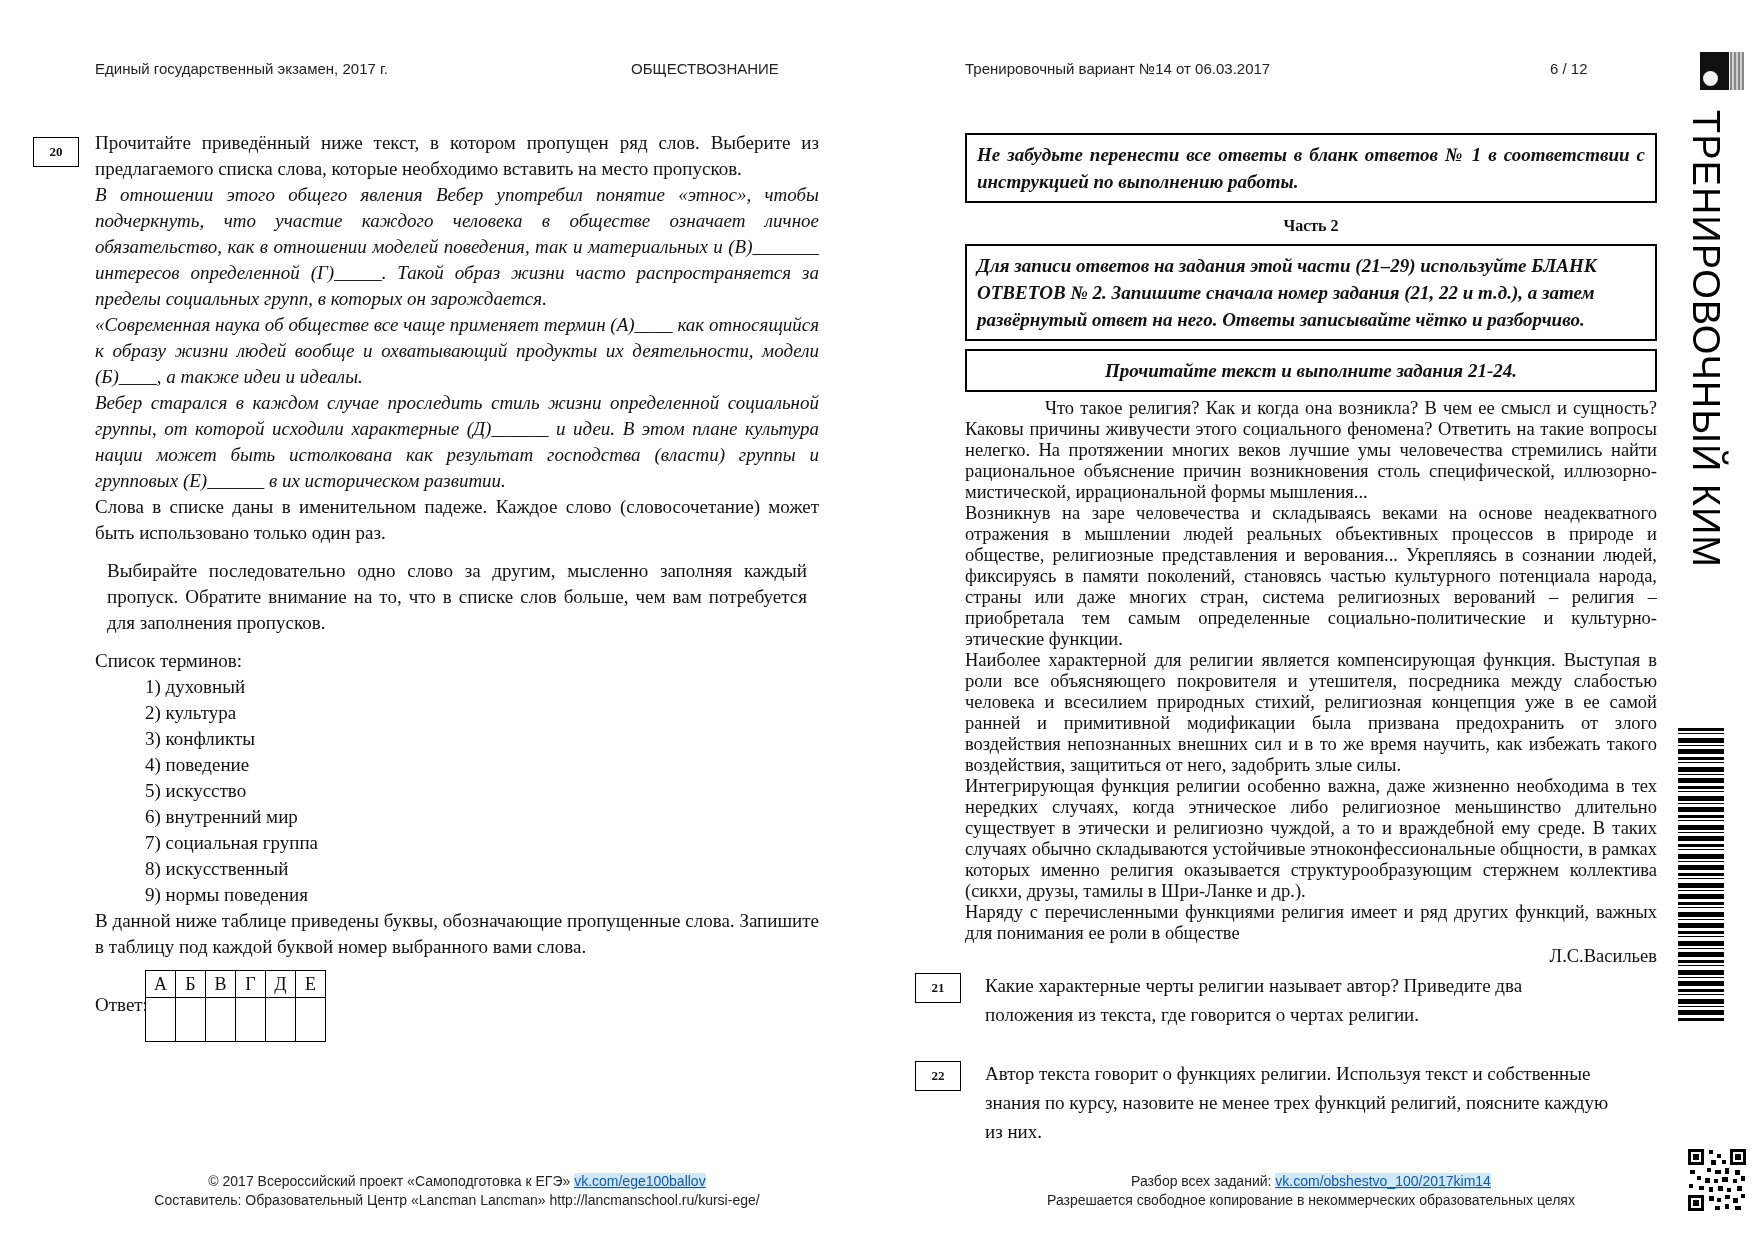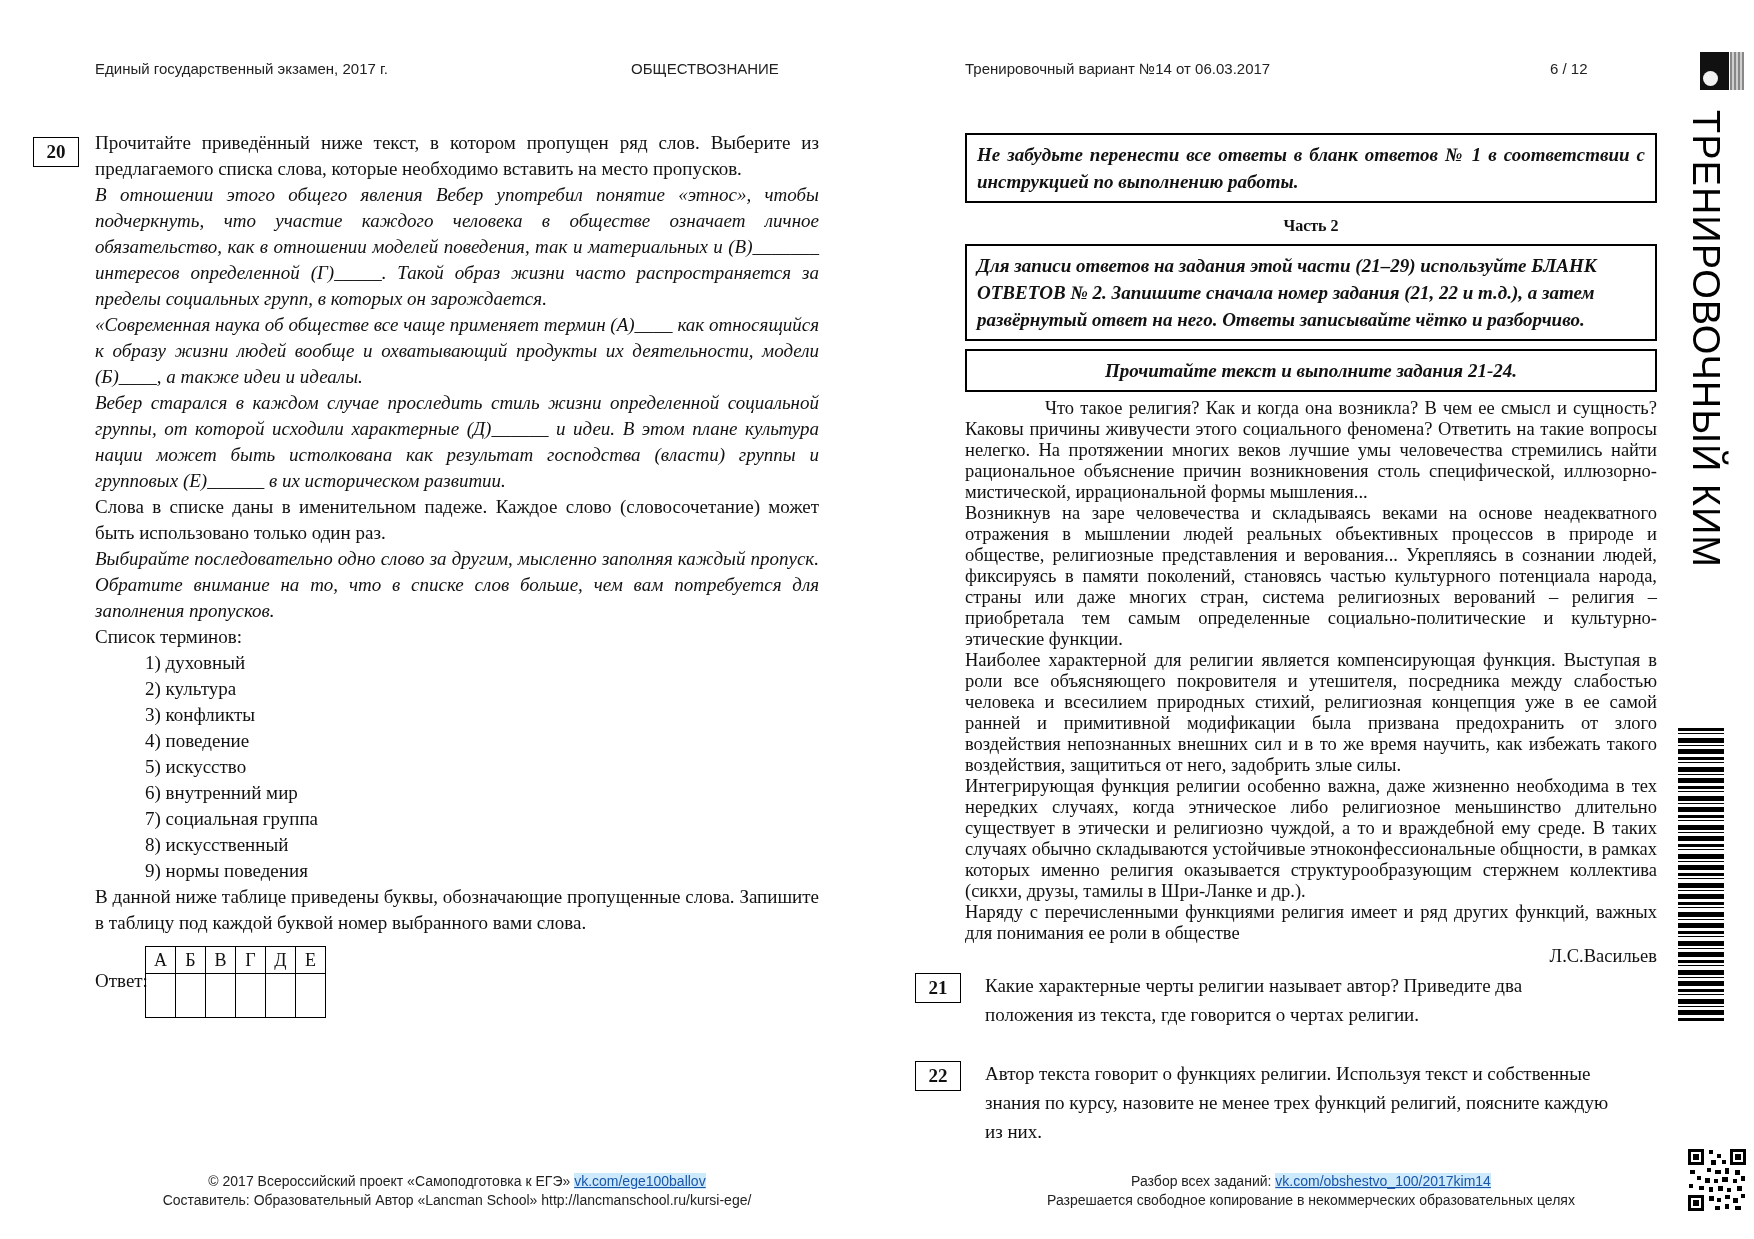--- a/index.html
+++ b/index.html
@@ -11,21 +11,21 @@
   
   .hdr{position:absolute;top:60px;font-size:15px;color:#222;white-space:nowrap;}
   
   .col-left{position:absolute;left:95px;top:130px;width:724px;font-size:19px;line-height:26px;}
   .col-right{position:absolute;left:965px;top:133px;width:692px;font-size:18.5px;line-height:21px;}
   .jst{text-align:justify;}
   .it{font-style:italic;}
   .qbox{
     position:absolute;width:44px;height:28px;border:1.5px solid #000;
     display:flex;align-items:center;justify-content:center;
-    font-weight:bold;font-size:19px;background:#fff;
+    font-weight:bold;font-size:13px;background:#fff;
   }
   .terms{margin-left:50px;}
   .notice{border:2px solid #000;padding:6px 10px;font-weight:bold;font-style:italic;font-size:19px;line-height:27px;}
   .part-title{text-align:center;font-weight:bold;font-size:16px;margin:12px 0 8px 0;}
   .passage p{margin:0;}
   .author{text-align:right;margin-top:2px;}
   .qtext{font-size:19px;line-height:29px;}
   
   .answer-wrap{position:relative;margin-top:10px;height:80px;}
   .answer-label{position:absolute;left:0;top:22px;font-size:19px;}
@@ -66,21 +66,21 @@
 <div class="qbox" style="left:33px;top:137px;">
   <span>20</span>
 </div>
 
 <div class="col-left">
   <p class="jst" style="margin:0;">Прочитайте приведённый ниже текст, в котором пропущен ряд слов. Выберите из предлагаемого списка слова, которые необходимо вставить на место пропусков.</p>
   <p class="jst it" style="margin:0;">В отношении этого общего явления Вебер употребил понятие «этнос», чтобы подчеркнуть, что участие каждого человека в обществе означает личное обязательство, как в отношении моделей поведения, так и материальных и (В)_______ интересов определенной (Г)_____. Такой образ жизни часто распространяется за пределы социальных групп, в которых он зарождается.</p>
   <p class="jst it" style="margin:0;">«Современная наука об обществе все чаще применяет термин (А)____ как относящийся к образу жизни людей вообще и охватывающий продукты их деятельности, модели (Б)____, а также идеи и идеалы.</p>
   <p class="jst it" style="margin:0;">Вебер старался в каждом случае проследить стиль жизни определенной социальной группы, от которой исходили характерные (Д)______ и идеи. В этом плане культура нации может быть истолкована как результат господства (власти) группы и групповых (Е)______ в их историческом развитии.</p>
   <p class="jst" style="margin:0;">Слова в списке даны в именительном падеже. Каждое слово (словосочетание) может быть использовано только один раз.</p>
-  <p class="jst" style="margin:0;font-style:italic;">Выбирайте последовательно одно слово за другим, мысленно заполняя каждый пропуск. Обратите внимание на то, что в списке слов больше, чем вам потребуется для заполнения пропусков.</p>
+  <p class="jst" style="margin:12px;">Выбирайте последовательно одно слово за другим, мысленно заполняя каждый пропуск. Обратите внимание на то, что в списке слов больше, чем вам потребуется для заполнения пропусков.</p>
   <div>Список терминов:</div>
   <div class="terms">
     <div>1) духовный</div>
     <div>2) культура</div>
     <div>3) конфликты</div>
     <div>4) поведение</div>
     <div>5) искусство</div>
     <div>6) внутренний мир</div>
     <div>7) социальная группа</div>
     <div>8) искусственный</div>
@@ -133,21 +133,21 @@
 </div>
 <div class="qtext" style="position:absolute;left:985px;top:971px;width:600px;">Какие характерные черты религии называет автор? Приведите два положения из текста, где говорится о чертах религии.</div>
 
 <div class="qbox" style="left:915px;top:1061px;">
   <span>22</span>
 </div>
 <div class="qtext" style="position:absolute;left:985px;top:1059px;width:640px;">Автор текста говорит о функциях религии. Используя текст и собственные знания по курсу, назовите не менее трех функций религий, поясните каждую из них.</div>
 
 <div class="foot sans" style="left:95px;top:1172px;width:724px;">
   <div><span>© 2017 Всероссийский проект «Самоподготовка к ЕГЭ» </span><a class="link" href="#">vk.com/ege100ballov</a></div>
-  <div>Составитель:   Образовательный Автор «Lancman School» http://lancmanschool.ru/kursi-ege/</div>
+  <div>Составитель:   Образовательный Центр «Lancman Lancman» http://lancmanschool.ru/kursi-ege/</div>
 </div>
 <div class="foot sans" style="left:965px;top:1172px;width:692px;">
   <div><span>Разбор всех заданий: </span><a class="link" href="#">vk.com/obshestvo_100/2017kim14</a></div>
   <div>Разрешается свободное копирование в некоммерческих образовательных целях</div>
 </div>
 
 <div class="logo">
   <div class="blk"></div>
   <div class="stripes"></div>
   <div class="dot"></div>

